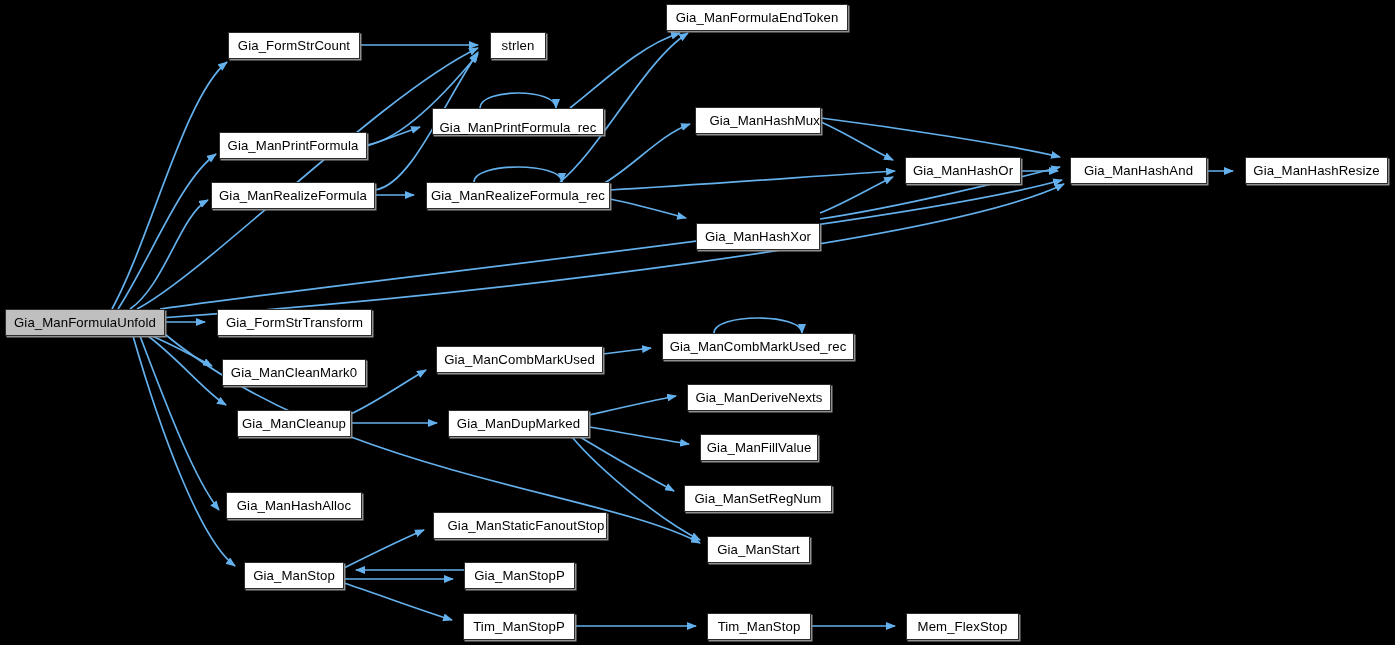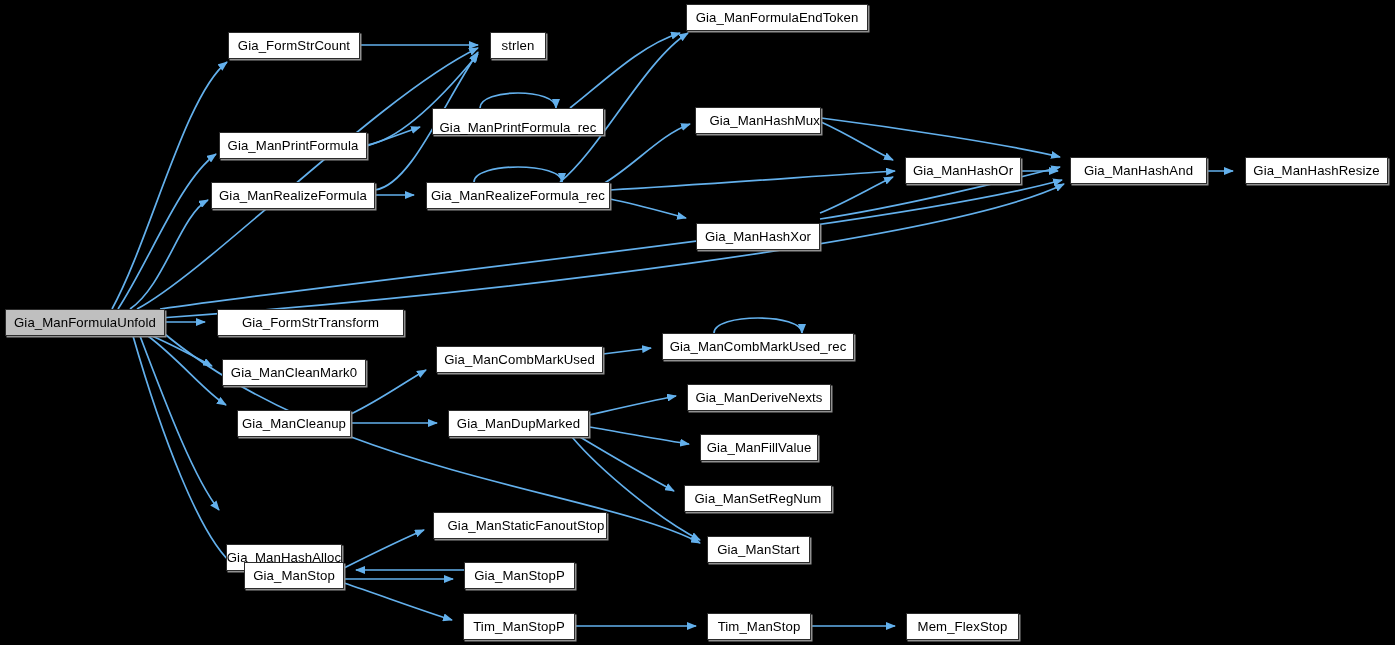--- a/index.html
+++ b/index.html
@@ -104,21 +104,21 @@
   <div id="node-layer">
       <div class="node root" style="left: 5px; top: 309px; width: 160px; height: 27px;">
         <span class="node-label">Gia_ManFormulaUnfold</span>
       </div>
       <div class="node" style="left: 228px; top: 32px; width: 132px; height: 27px;">
         <span class="node-label">Gia_FormStrCount</span>
       </div>
       <div class="node" style="left: 490px; top: 32px; width: 56px; height: 27px;">
         <span class="node-label">strlen</span>
       </div>
-      <div class="node" style="left: 666px; top: 4px; width: 182px; height: 27px; margin-left: 20px;">
+      <div class="node" style="left: 666px; top: 4px; width: 182px; height: 27px;">
         <span class="node-label">Gia_ManFormulaEndToken</span>
       </div>
       <div class="node" style="left: 432px; top: 108px; width: 172px; height: 27px; align-items: flex-end;">
         <span class="node-label">Gia_ManPrintFormula_rec</span>
       </div>
       <div class="node" style="left: 219px; top: 132px; width: 148px; height: 27px;">
         <span class="node-label">Gia_ManPrintFormula</span>
       </div>
       <div class="node" style="left: 211px; top: 182px; width: 164px; height: 27px;">
         <span class="node-label">Gia_ManRealizeFormula</span>
@@ -134,21 +134,21 @@
       </div>
       <div class="node" style="left: 696px; top: 207px; width: 124px; height: 27px; margin-top: 16px;">
         <span class="node-label">Gia_ManHashXor</span>
       </div>
       <div class="node" style="left: 1070px; top: 157px; width: 137px; height: 27px;">
         <span class="node-label">Gia_ManHashAnd</span>
       </div>
       <div class="node" style="left: 1245px; top: 157px; width: 143px; height: 27px;">
         <span class="node-label">Gia_ManHashResize</span>
       </div>
-      <div class="node" style="left: 217px; top: 309px; width: 187px; height: 27px;">
+      <div class="node" style="left: 217px; top: 309px; width: 155px; height: 27px;">
         <span class="node-label">Gia_FormStrTransform</span>
       </div>
       <div class="node" style="left: 222px; top: 359px; width: 144px; height: 27px;">
         <span class="node-label">Gia_ManCleanMark0</span>
       </div>
       <div class="node" style="left: 436px; top: 346px; width: 167px; height: 27px;">
         <span class="node-label">Gia_ManCombMarkUsed</span>
       </div>
       <div class="node" style="left: 662px; top: 333px; width: 192px; height: 27px;">
         <span class="node-label">Gia_ManCombMarkUsed_rec</span>
@@ -164,21 +164,21 @@
       </div>
       <div class="node" style="left: 700px; top: 434px; width: 118px; height: 27px;">
         <span class="node-label">Gia_ManFillValue</span>
       </div>
       <div class="node" style="left: 684px; top: 485px; width: 148px; height: 27px;">
         <span class="node-label">Gia_ManSetRegNum</span>
       </div>
       <div class="node" style="left: 707px; top: 536px; width: 103px; height: 27px;">
         <span class="node-label">Gia_ManStart</span>
       </div>
-      <div class="node" style="left: 226px; top: 544px; width: 116px; height: 27px;">
+      <div class="node" style="left: 226px; top: 492px; width: 136px; height: 27px;">
         <span class="node-label">Gia_ManHashAlloc</span>
       </div>
       <div class="node" style="left: 433px; top: 512px; width: 174px; height: 27px; padding-left: 12px;">
         <span class="node-label">Gia_ManStaticFanoutStop</span>
       </div>
       <div class="node" style="left: 244px; top: 562px; width: 100px; height: 27px;">
         <span class="node-label">Gia_ManStop</span>
       </div>
       <div class="node" style="left: 464px; top: 562px; width: 111px; height: 27px;">
         <span class="node-label">Gia_ManStopP</span>

